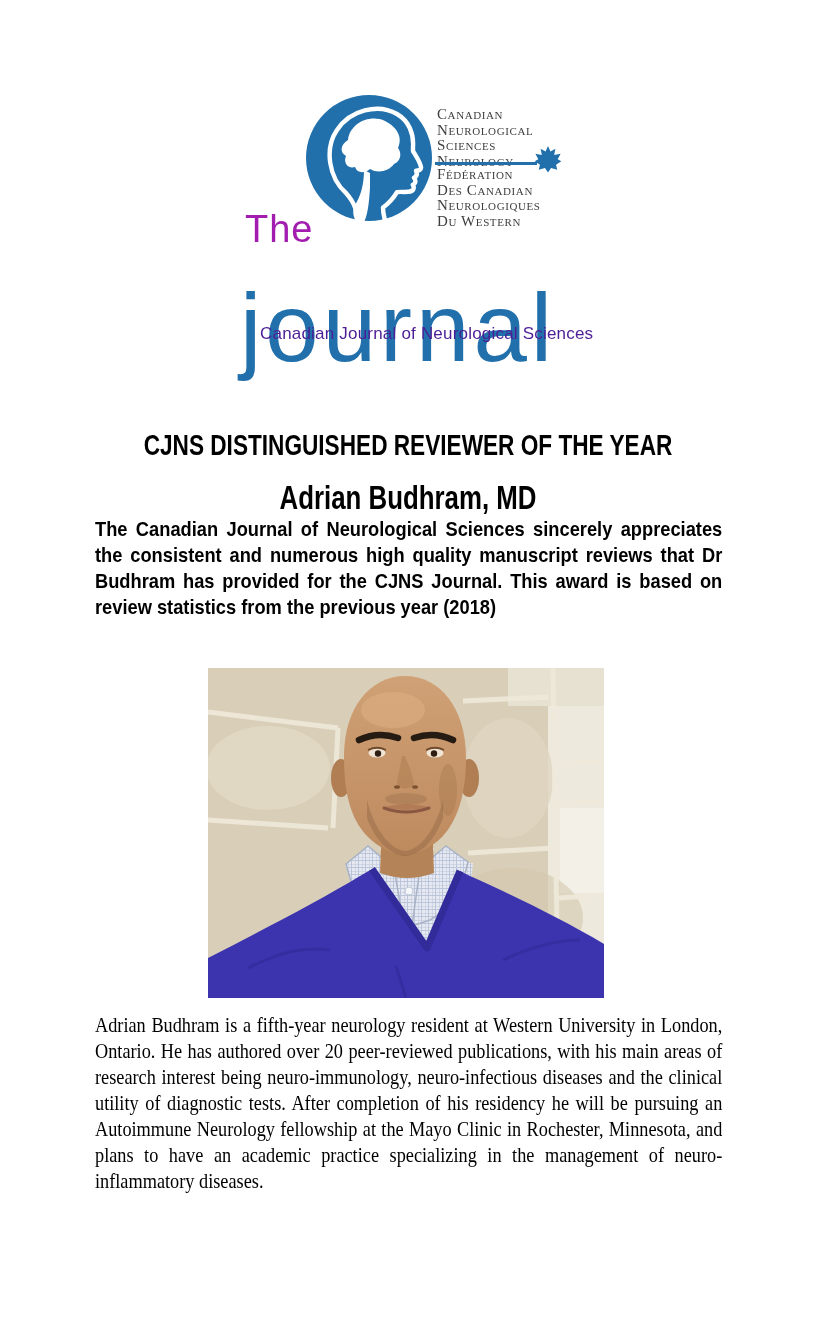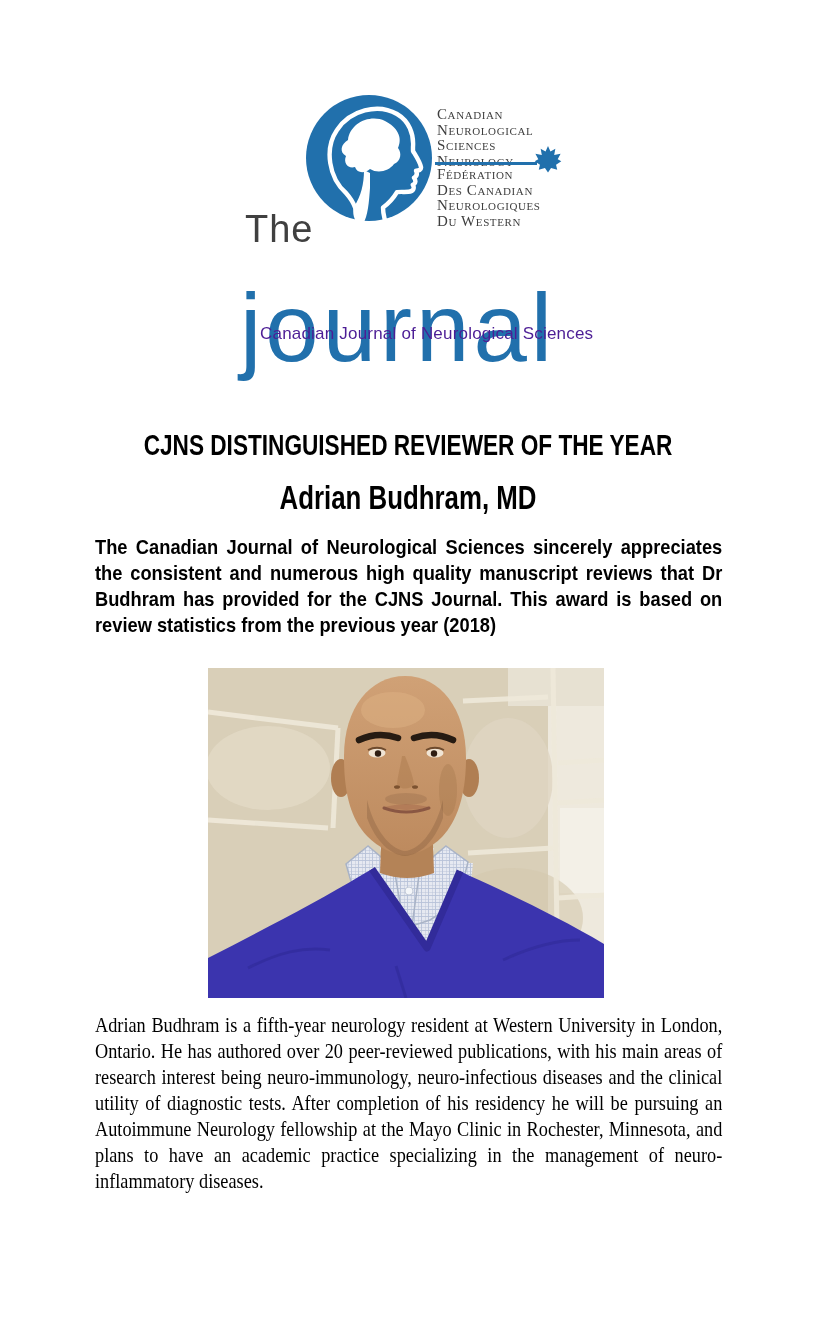--- a/index.html
+++ b/index.html
@@ -2,21 +2,21 @@
 <html><head>
 <meta charset="utf-8">
 <style>
   html,body{margin:0;padding:0;background:#ffffff;}
   .page{position:relative;width:816px;height:1344px;background:#ffffff;overflow:hidden;
         font-family:"Liberation Sans",sans-serif;}
 
   
   .logo-mark{position:absolute;left:304px;top:90px;}
   .logo-the{position:absolute;left:245px;top:209px;font-size:38px;line-height:40px;
-            color:#404040;letter-spacing:1px;}
+            color:#a21caf;letter-spacing:1px;}
   .logo-journal{position:absolute;left:240px;top:240px;font-size:96px;line-height:96px;
             color:#2170ac;letter-spacing:4px;margin-top:40px;}
   .logo-tagline{position:absolute;left:260px;top:325px;font-size:17px;line-height:18px;
             color:#4c1d95;letter-spacing:0.2px;}
   .org-block{position:absolute;left:437px;width:170px;
             font-family:"Liberation Serif",serif;font-variant:small-caps;
             font-size:15px;line-height:15.5px;color:#3e3e3e;letter-spacing:0.6px;}
   .org-en{top:107px;}
   .org-fr{top:167px;}
   .org-divider{position:absolute;left:435px;top:162px;width:102px;height:2.5px;background:#2170ac;}
@@ -27,21 +27,21 @@
             font-size:29px;line-height:36px;font-weight:700;color:#000;
             transform:scaleX(0.78);}
   .award-recipient{position:absolute;left:0;right:0;top:477px;margin:0;text-align:center;
             font-size:34px;line-height:40px;font-weight:700;color:#000;
             transform:scaleX(0.76);}
 
   
   .para{position:absolute;left:95px;}
   .condense{width:721px;transform:scaleX(0.87);transform-origin:left top;
             text-align:justify;color:#000;}
-  .citation{top:534px;}
+  .citation{top:516px;}
   .citation .condense{font-size:21px;line-height:26px;font-weight:700;}
   .bio{top:1012px;font-family:Liberation Serif, serif;}
   .bio .condense{font-size:21px;line-height:26px;font-weight:400;}
 
   
   .photo{position:absolute;left:208px;top:668px;width:396px;height:330px;}
 </style>
 </head>
 <body>
 

